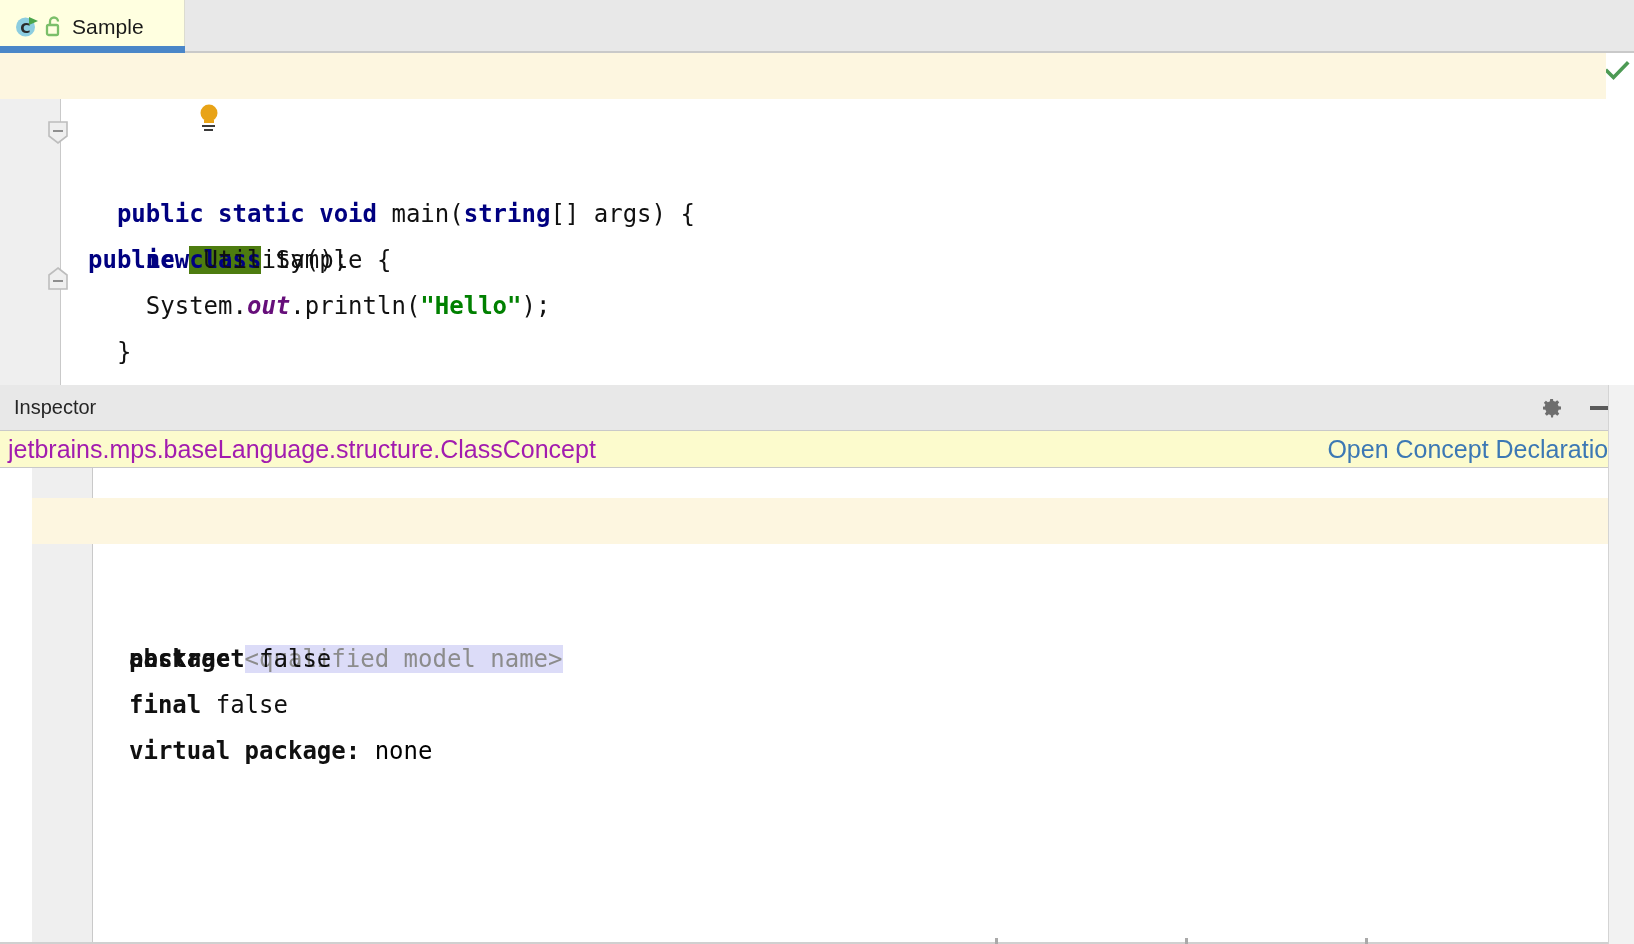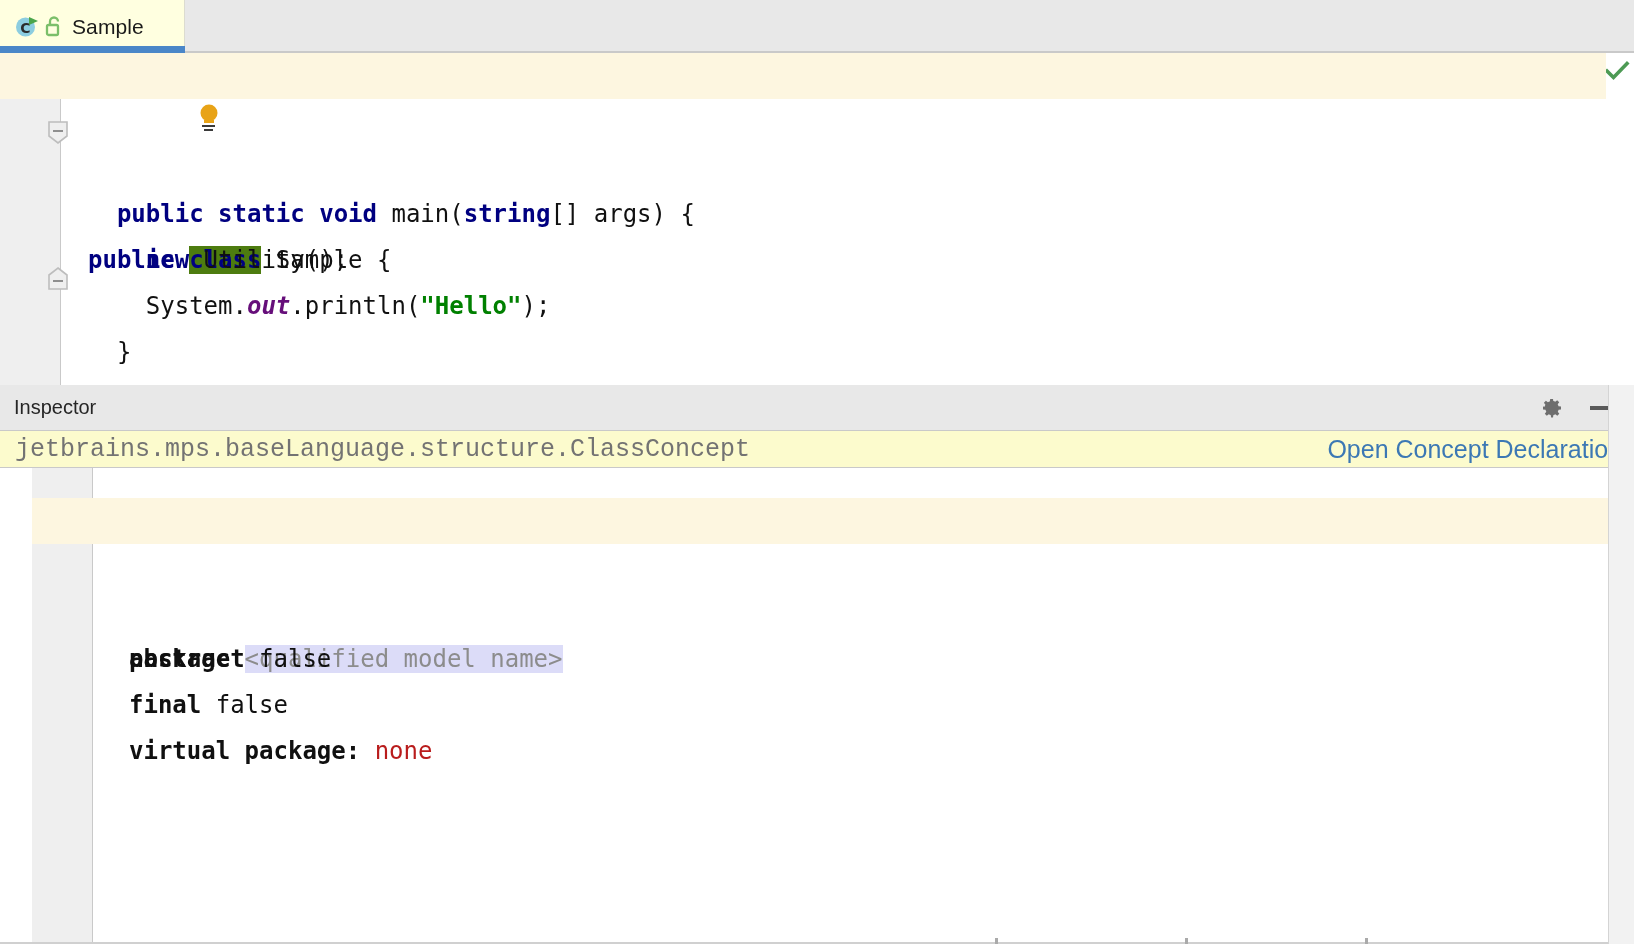--- a/index.html
+++ b/index.html
@@ -166,25 +166,24 @@
   .concept-bar {
     position: absolute;
     left: 0; top: 46px;
     width: 1634px; height: 37px;
     background: #fcfbcd;
     border-bottom: 1px solid #c9c9c9;
     box-sizing: border-box;
   }
   .concept-text {
     position: absolute;
-    left: 15px; top: 4px;
+    left: 8px; top: 4px;
     font-size: 25px;
-    color: #737373;
+    color: #a21caf;
     white-space: nowrap;
-    font-family: Liberation Mono, monospace;
   }
   .concept-link {
     position: absolute;
     right: 12px; top: 4px;
     font-size: 25px;
     color: #3c78b4;
     white-space: nowrap;
     cursor: pointer;
   }
   .insp-body {
@@ -223,21 +222,21 @@
     z-index: 0;
   }
   .insp-line .insp-text {
     position: relative;
     z-index: 1;
     padding-left: 97px;
     display: block;
     color: #101010;
   }
   .b { font-weight: bold; color: #101010; }
-  .gray { color: #b91c1c; }
+  .gray { color: #000000; }
   .gray-sel { color: #8c8c8c; background: #dcdcf8; }
 
   
   .scroll-track {
     position: absolute;
     right: 0; top: 0;
     width: 26px; height: 559px;
     background: #f2f2f2;
     border-left: 1px solid #d4d4d4;
     box-sizing: border-box;

